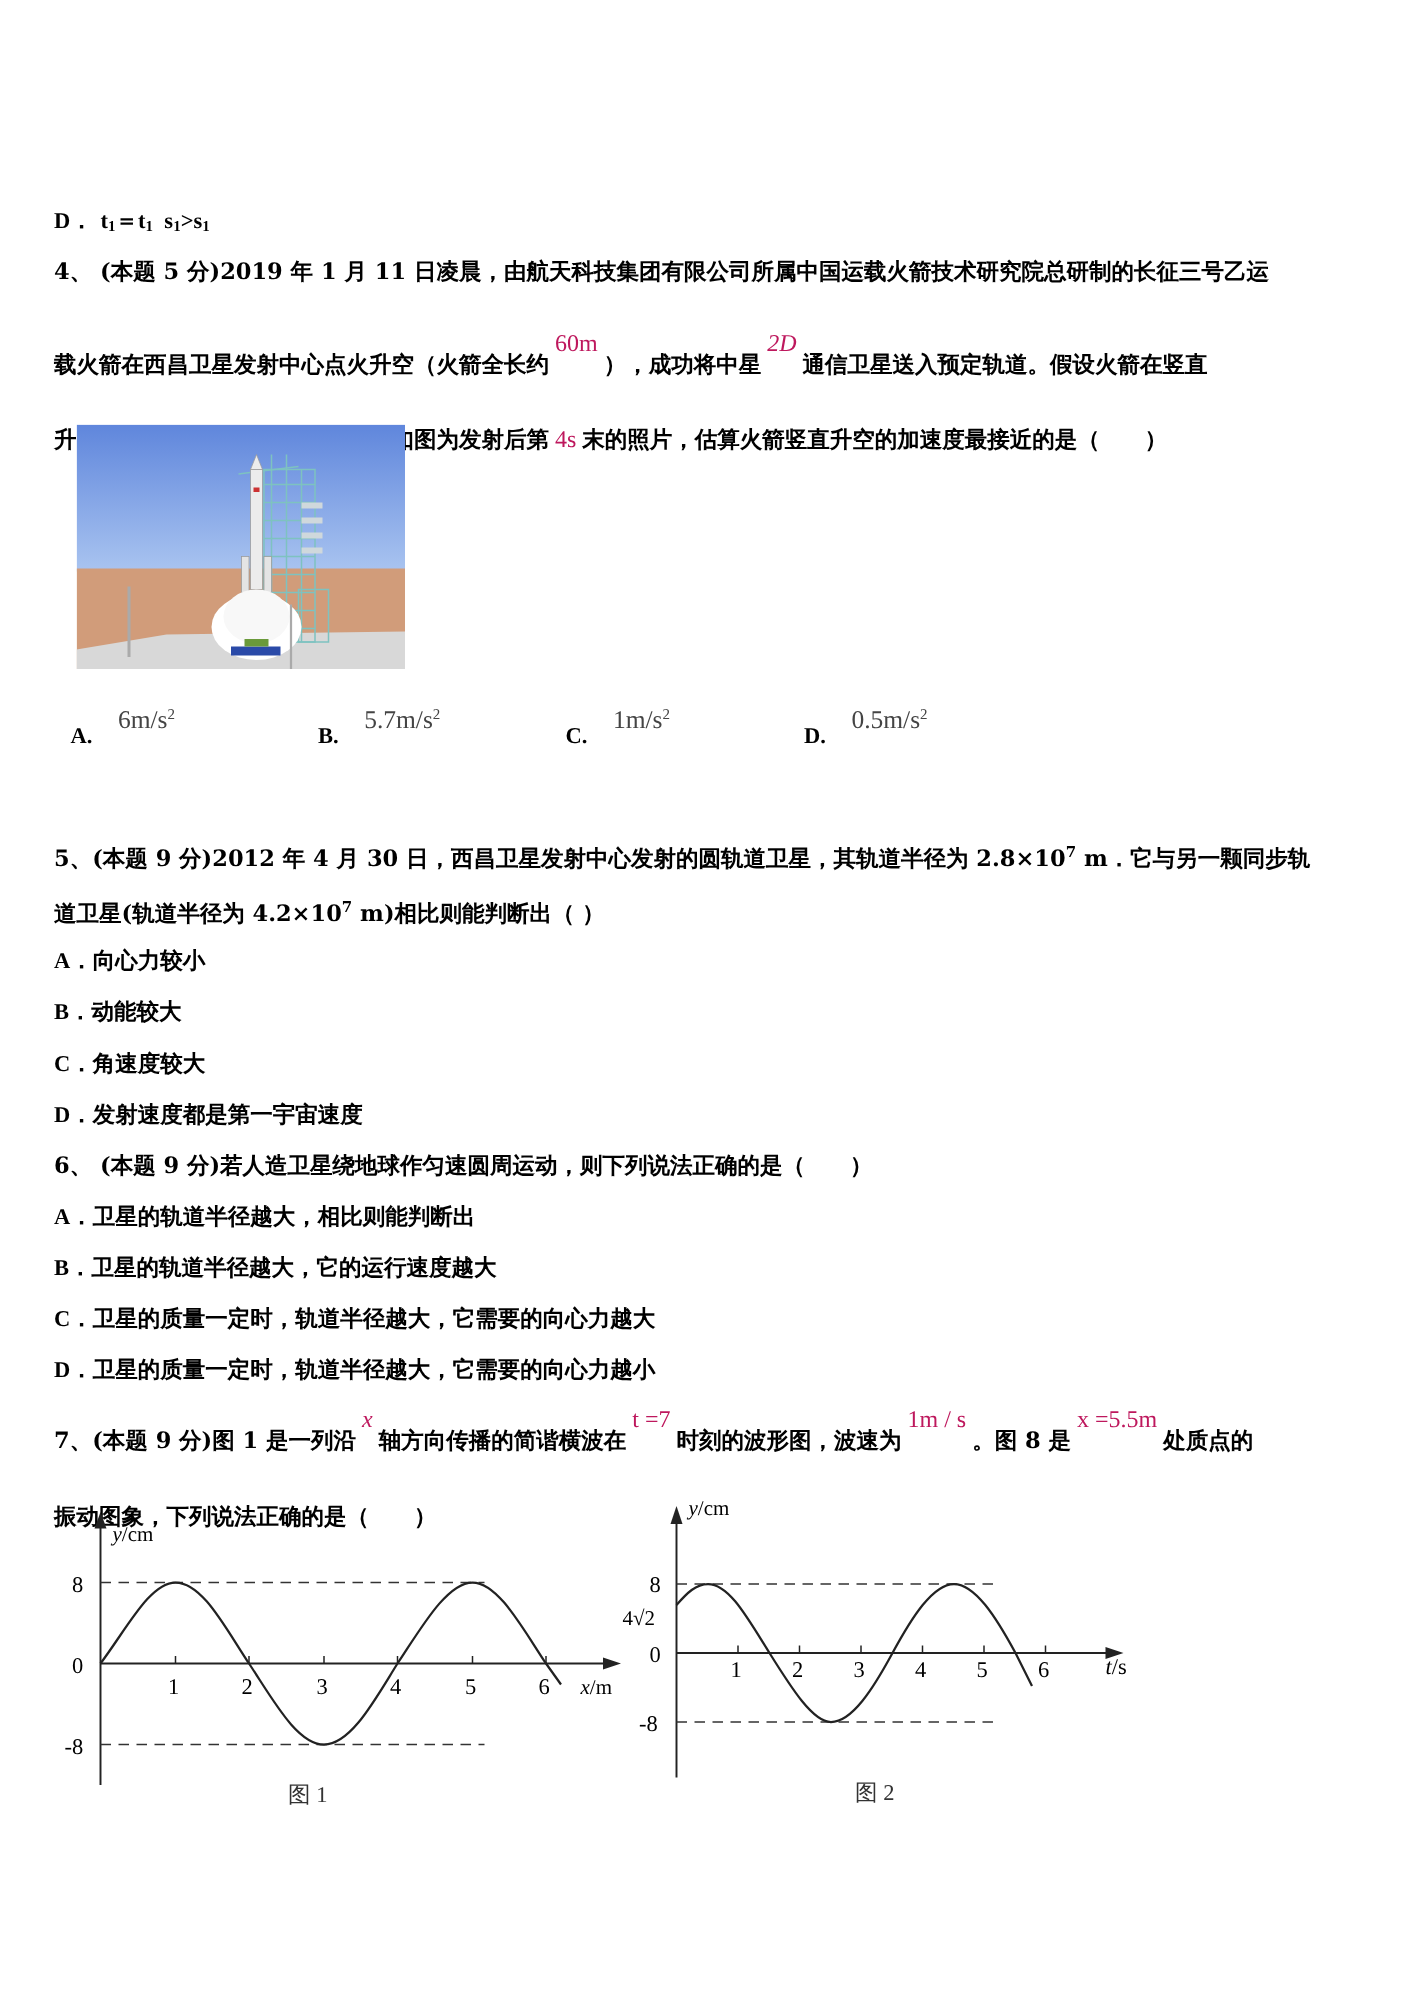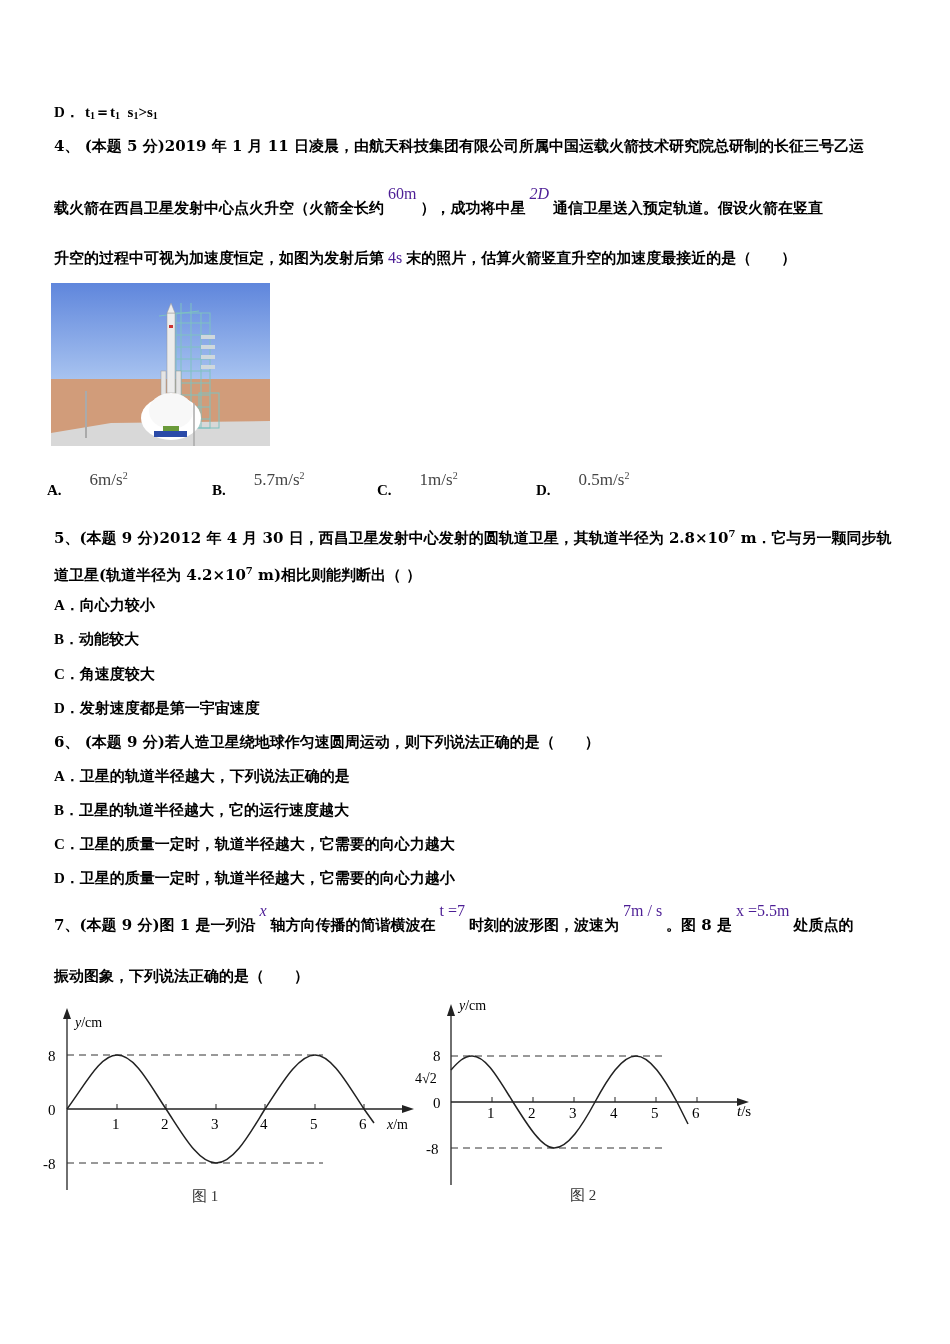--- a/index.html
+++ b/index.html
@@ -1,27 +1,27 @@
 <!DOCTYPE html>
 <html><head>
 <meta charset="utf-8">
 <style>
   html, body { margin:0; padding:0; background:#ffffff; }
   body { width:950px; height:1344px; position:relative; overflow:hidden;
          font-family:"DejaVu Serif","Liberation Serif",serif; color:#000; }
-  .line { position:absolute; left:54px; font-size:15px; font-weight:bold; white-space:nowrap; line-height:20px; }
+  .line { position:absolute; left:36px; font-size:15px; font-weight:bold; white-space:nowrap; line-height:20px;margin-top:35px; }
   .opt-label { font-family:"Liberation Serif",serif; font-weight:bold; font-size:15px; }
-  .math { font-family:"Liberation Serif",serif; font-weight:normal; color:#4c1d95; font-size:16px; position:relative; top:-14px; margin:0 4px; }
+  .math { font-family:"Liberation Serif",serif; font-weight:normal; color:#be185d; font-size:16px; position:relative; top:-14px; margin:0 4px; }
   .math-i { font-style:italic; }
   sup.s { font-size:10px; vertical-align:6px; }
   sub.s { font-size:10px; vertical-align:-2px; }
   .rocket-img { position:absolute; left:51px; top:283px; width:219px; height:163px; overflow:hidden; }
   .abcd { position:absolute; top:470px; font-size:15px; white-space:nowrap; }
   .abcd .lbl { font-family:"Liberation Serif",serif; font-weight:bold; position:relative; top:10px; }
-  .abcd .val { font-family:"Liberation Serif",serif; color:#444; font-size:17px; margin-left:28px; }
+  .abcd .val { font-family:"Liberation Serif",serif; color:#444; font-size:17px; margin-left:17px; }
   .fig { position:absolute; }
   svg text { font-family:"Liberation Serif",serif; }
 </style>
 </head>
 <body>
 
 <div class="line" style="top:102px;">
   <span class="opt-label">D．</span>
   <span style="font-family:'Liberation Serif',serif;">t<sub class="s">1</sub>＝t<sub class="s">1</sub>&nbsp; s<sub class="s">1</sub>&gt;s<sub class="s">1</sub></span>
 </div>
@@ -109,34 +109,34 @@
   <span class="opt-label">C．</span><span>角速度较大</span>
 </div>
 <div class="line" style="top:698px;">
   <span class="opt-label">D．</span><span>发射速度都是第一宇宙速度</span>
 </div>
 
 <div class="line" style="top:732px;">
   <span>6、 (本题 9 分)若人造卫星绕地球作匀速圆周运动，则下列说法正确的是（　　）</span>
 </div>
 <div class="line" style="top:766px;">
-  <span class="opt-label">A．</span><span>卫星的轨道半径越大，下列说法正确的是</span>
+  <span class="opt-label">A．</span><span>卫星的轨道半径越大，相比则能判断出</span>
 </div>
 <div class="line" style="top:800px;">
   <span class="opt-label">B．</span><span>卫星的轨道半径越大，它的运行速度越大</span>
 </div>
 <div class="line" style="top:834px;">
   <span class="opt-label">C．</span><span>卫星的质量一定时，轨道半径越大，它需要的向心力越大</span>
 </div>
 <div class="line" style="top:868px;">
   <span class="opt-label">D．</span><span>卫星的质量一定时，轨道半径越大，它需要的向心力越小</span>
 </div>
 
 <div class="line" style="top:915px;">
-  <span>7、(本题 9 分)图 1 是一列沿</span><span class="math math-i">x</span><span>轴方向传播的简谐横波在</span><span class="math">t =7</span><span>时刻的波形图，波速为</span><span class="math">7m / s</span><span>。图 8 是</span><span class="math">x =5.5m</span><span>处质点的</span>
+  <span>7、(本题 9 分)图 1 是一列沿</span><span class="math math-i">x</span><span>轴方向传播的简谐横波在</span><span class="math">t =7</span><span>时刻的波形图，波速为</span><span class="math">1m / s</span><span>。图 8 是</span><span class="math">x =5.5m</span><span>处质点的</span>
 </div>
 <div class="line" style="top:966px;text-align:right;">
   <span>振动图象，下列说法正确的是（　　）</span>
 </div>
 
 <div class="fig" style="left:40px; top:1005px;">
   <svg width="380" height="205" viewBox="0 0 380 205">
 
     <line x1="27" y1="185" x2="27" y2="8" stroke="#222" stroke-width="1.3"></line>
     <polygon points="23,14 27,3 31,14" fill="#222"></polygon>

